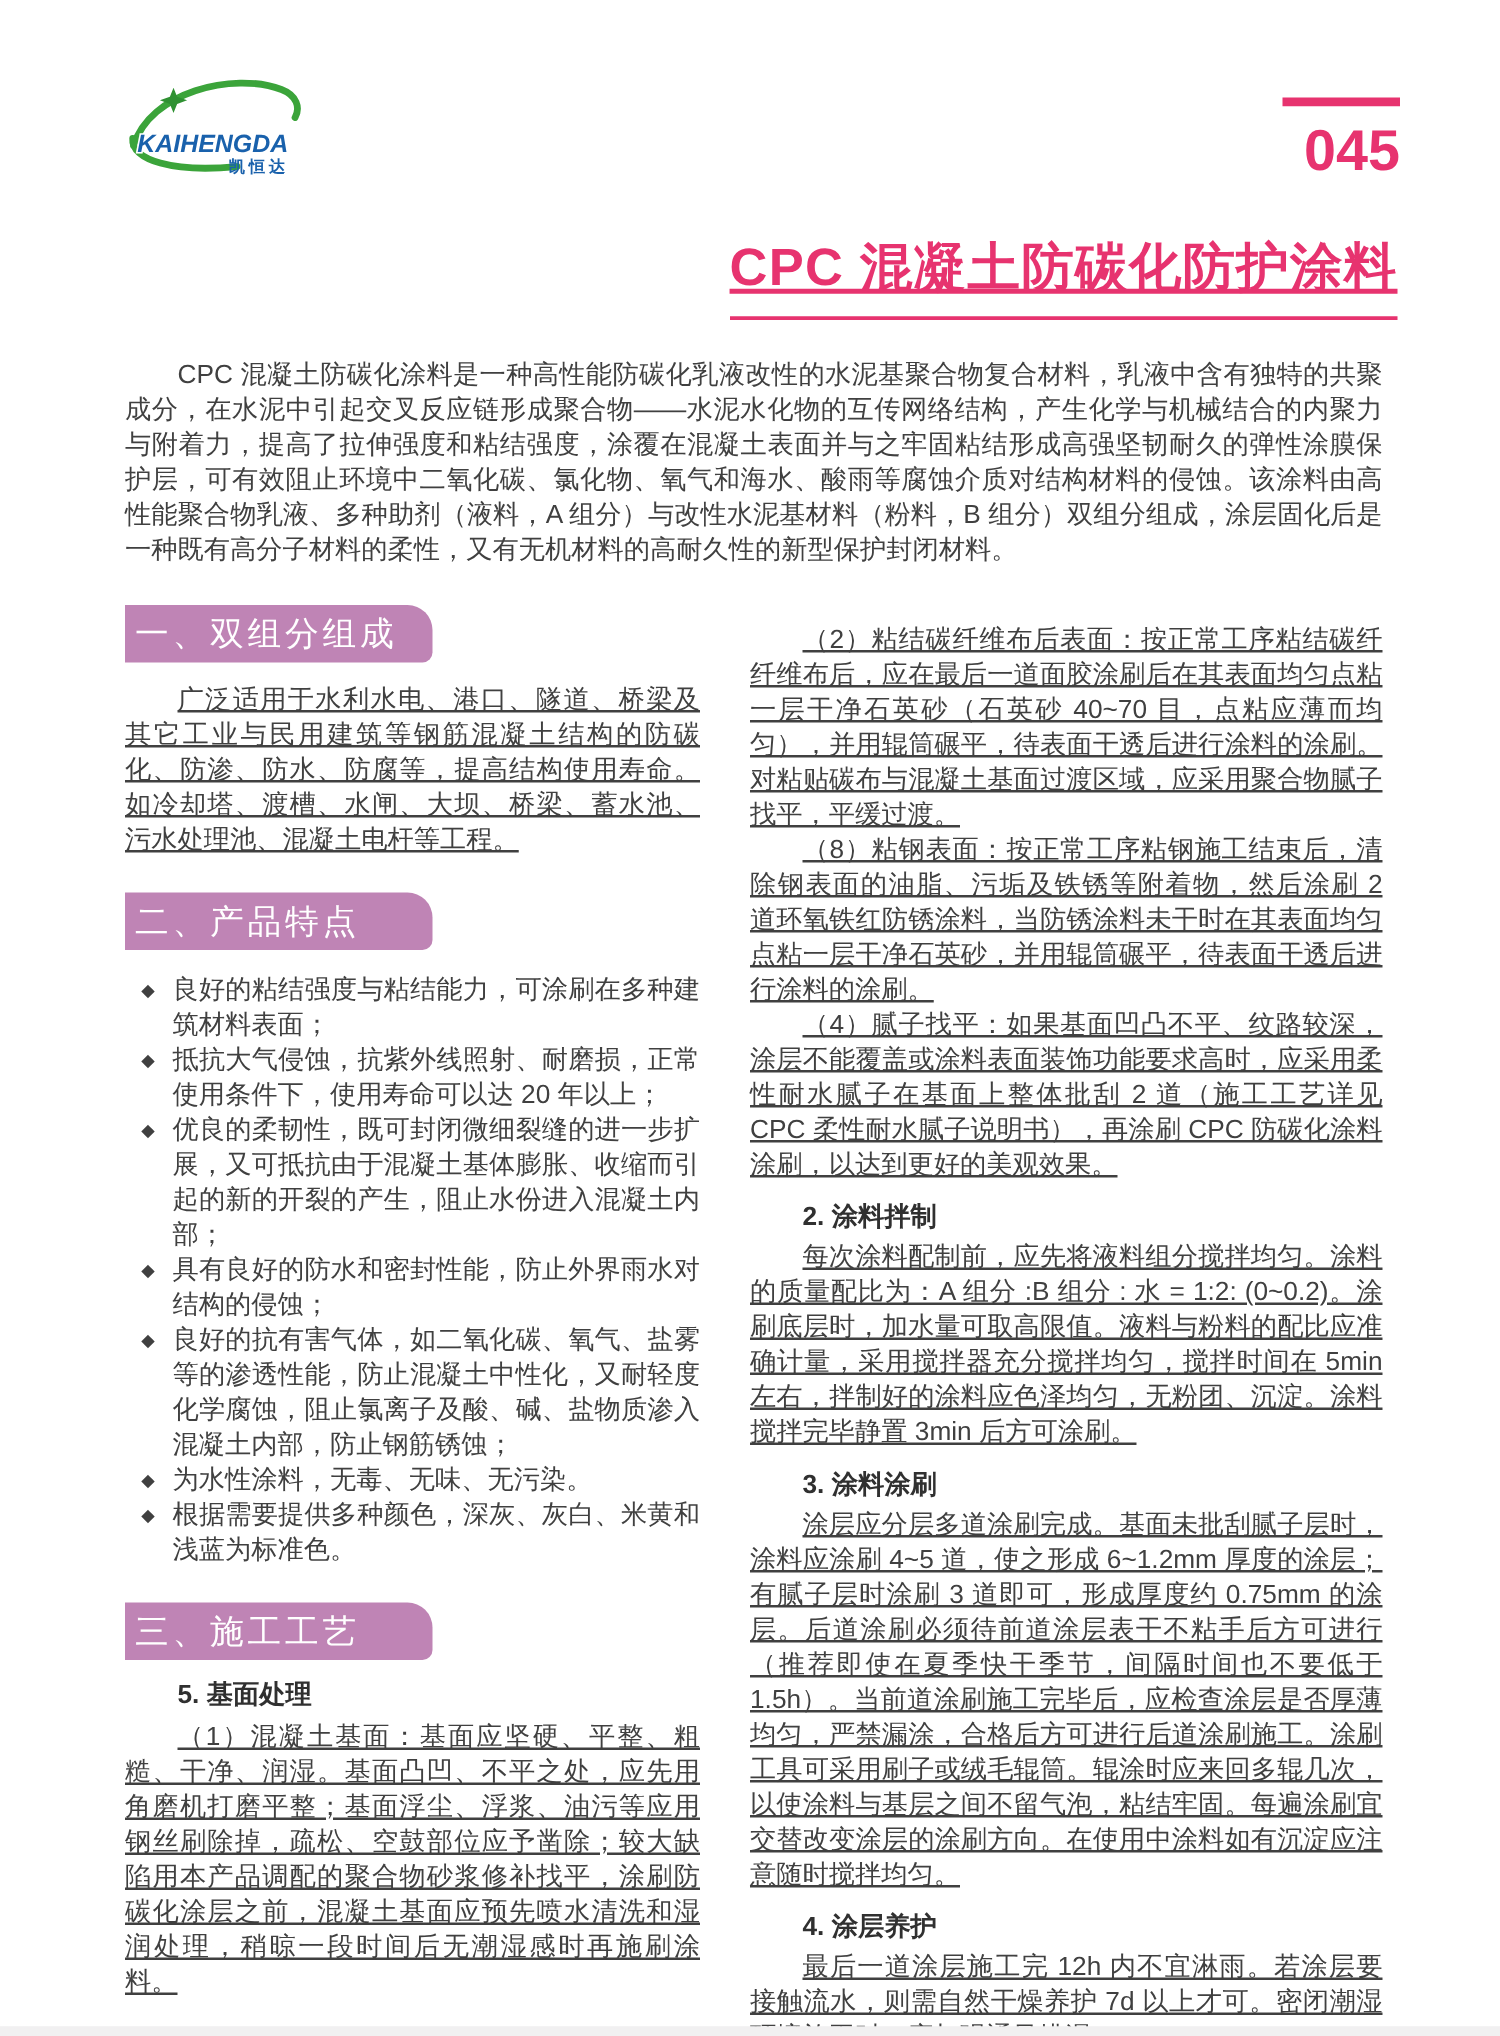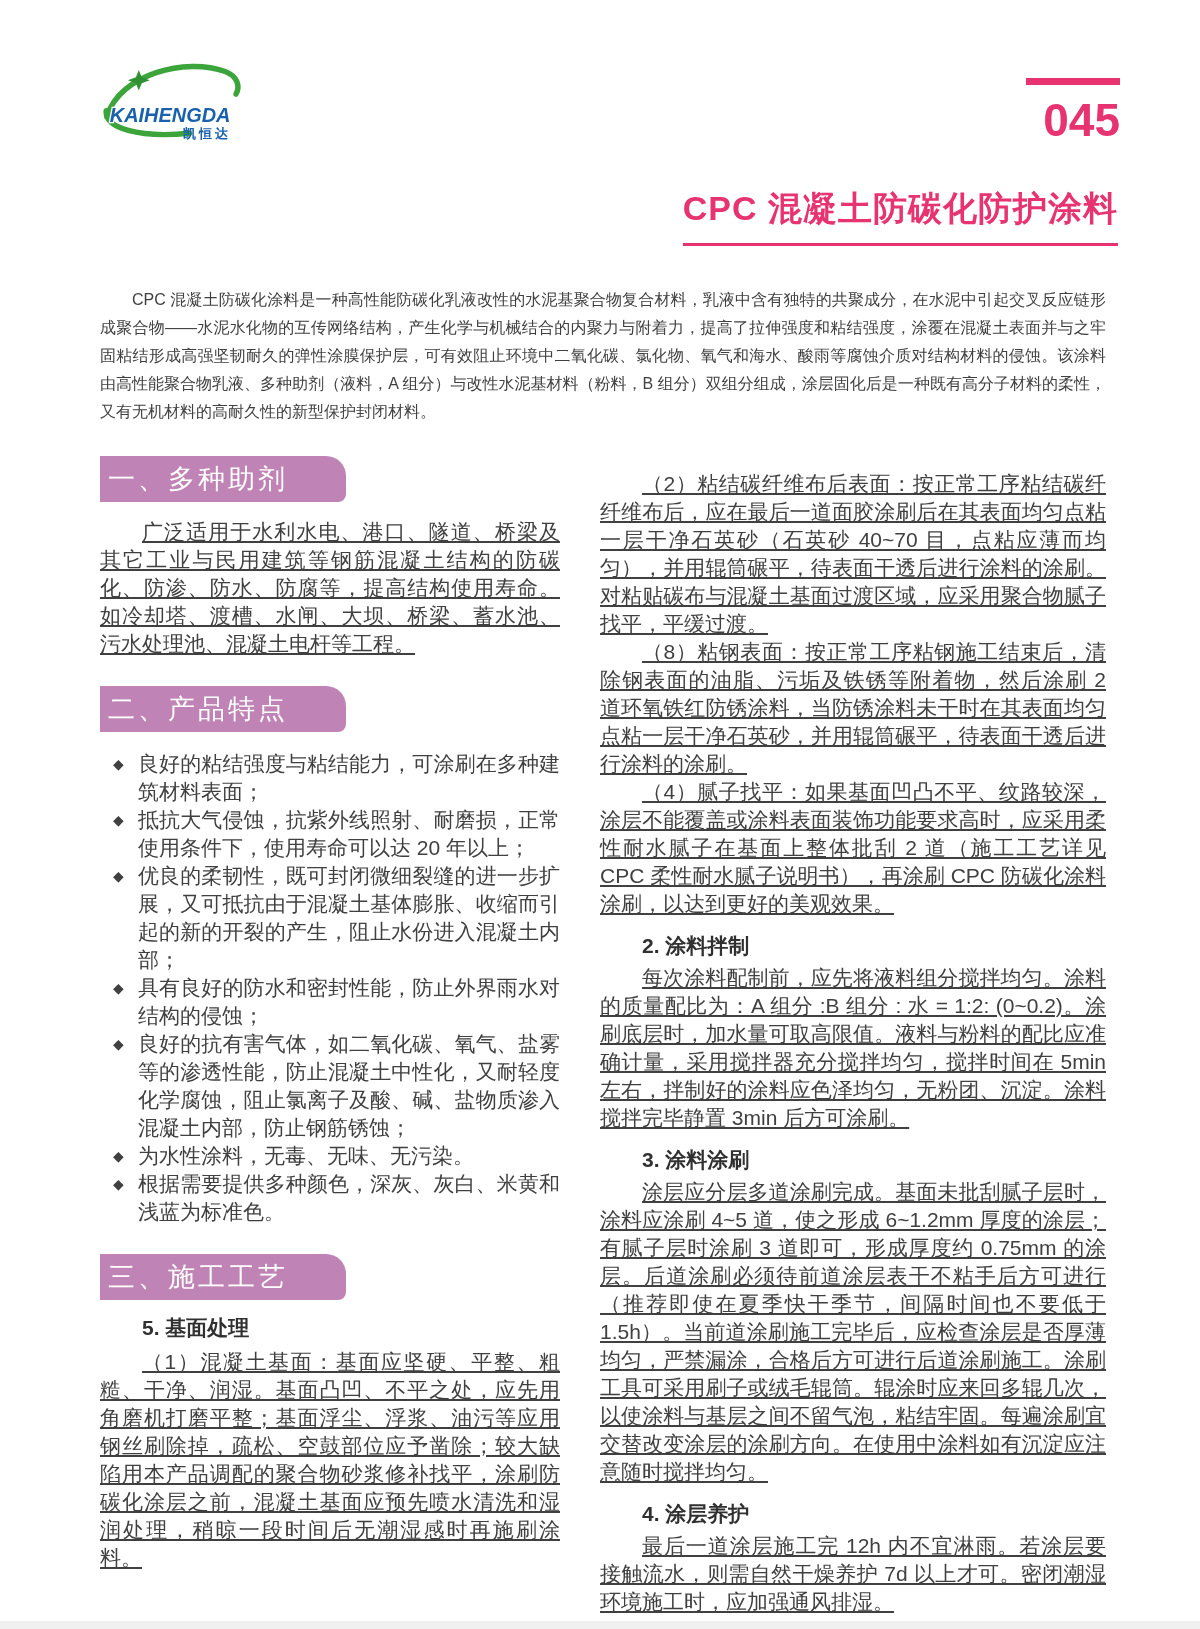--- a/index.html
+++ b/index.html
@@ -18,29 +18,30 @@
   }
   .page{position:relative;width:1200px;height:1629px;background:#fff;}
 
   
   .logo{position:absolute;left:96px;top:48px;width:156px;height:95px;}
   .pageno-block{position:absolute;right:80px;top:78px;width:94px;text-align:right;}
   .pageno-rule{width:94px;height:7px;background:var(--accent-pink);}
   .pageno{margin-top:12px;font-size:46px;font-weight:bold;color:var(--accent-pink);line-height:1;}
   .title-block{position:absolute;right:82px;top:186px;text-align:right;}
   .doc-title{
-    display:inline-block;font-size:34px;font-weight:bold;color:var(--accent-pink);
+    display:inline-block;font-size:42px;font-weight:bold;color:var(--accent-pink);
     letter-spacing:1px;padding-bottom:11px;border-bottom:3px solid var(--accent-pink);
     white-space:nowrap;
+    text-decoration:underline;
   }
 
   
   .content{position:absolute;left:100px;top:286px;width:1006px;}
   .intro{
-    margin:0;font-size:16px;line-height:28px;text-align:justify;text-indent:2em;
+    margin:0;font-size:21px;line-height:28px;text-align:justify;text-indent:2em;
     color:var(--body-text);
   }
   .columns{display:grid;grid-template-columns:460px 506px;column-gap:40px;margin-top:30px;}
 
   .sec-heading{
     width:246px;height:46px;line-height:46px;box-sizing:border-box;
     background:var(--section-bar);color:#fff;font-size:27px;letter-spacing:3px;
     padding-left:8px;border-radius:0 20px 8px 0;white-space:nowrap;
   }
   .para{margin:0;font-size:21px;line-height:28px;text-align:justify;text-indent:2em;text-decoration:underline;}
@@ -92,21 +93,21 @@
   </div>
 
   <div class="content">
 
     <p class="intro">CPC 混凝土防碳化涂料是一种高性能防碳化乳液改性的水泥基聚合物复合材料，乳液中含有独特的共聚成分，在水泥中引起交叉反应链形成聚合物——水泥水化物的互传网络结构，产生化学与机械结合的内聚力与附着力，提高了拉伸强度和粘结强度，涂覆在混凝土表面并与之牢固粘结形成高强坚韧耐久的弹性涂膜保护层，可有效阻止环境中二氧化碳、氯化物、氧气和海水、酸雨等腐蚀介质对结构材料的侵蚀。该涂料由高性能聚合物乳液、多种助剂（液料，A 组分）与改性水泥基材料（粉料，B 组分）双组分组成，涂层固化后是一种既有高分子材料的柔性，又有无机材料的高耐久性的新型保护封闭材料。</p>
 
     <div class="columns">
 
       <div class="col-left">
 
-        <div class="sec-heading">一、多种助剂</div>
+        <div class="sec-heading">一、双组分组成</div>
         <p class="para mt16">广泛适用于水利水电、港口、隧道、桥梁及其它工业与民用建筑等钢筋混凝土结构的防碳化、防渗、防水、防腐等，提高结构使用寿命。如冷却塔、渡槽、水闸、大坝、桥梁、蓄水池、污水处理池、混凝土电杆等工程。</p>
 
         <div class="sec-heading mt36">二、产品特点</div>
         <ul class="features">
           <li>
             <span class="bullet-marker">◆</span>
             <span>良好的粘结强度与粘结能力，可涂刷在多种建筑材料表面；</span>
           </li>
           <li>
             <span class="bullet-marker">◆</span>

